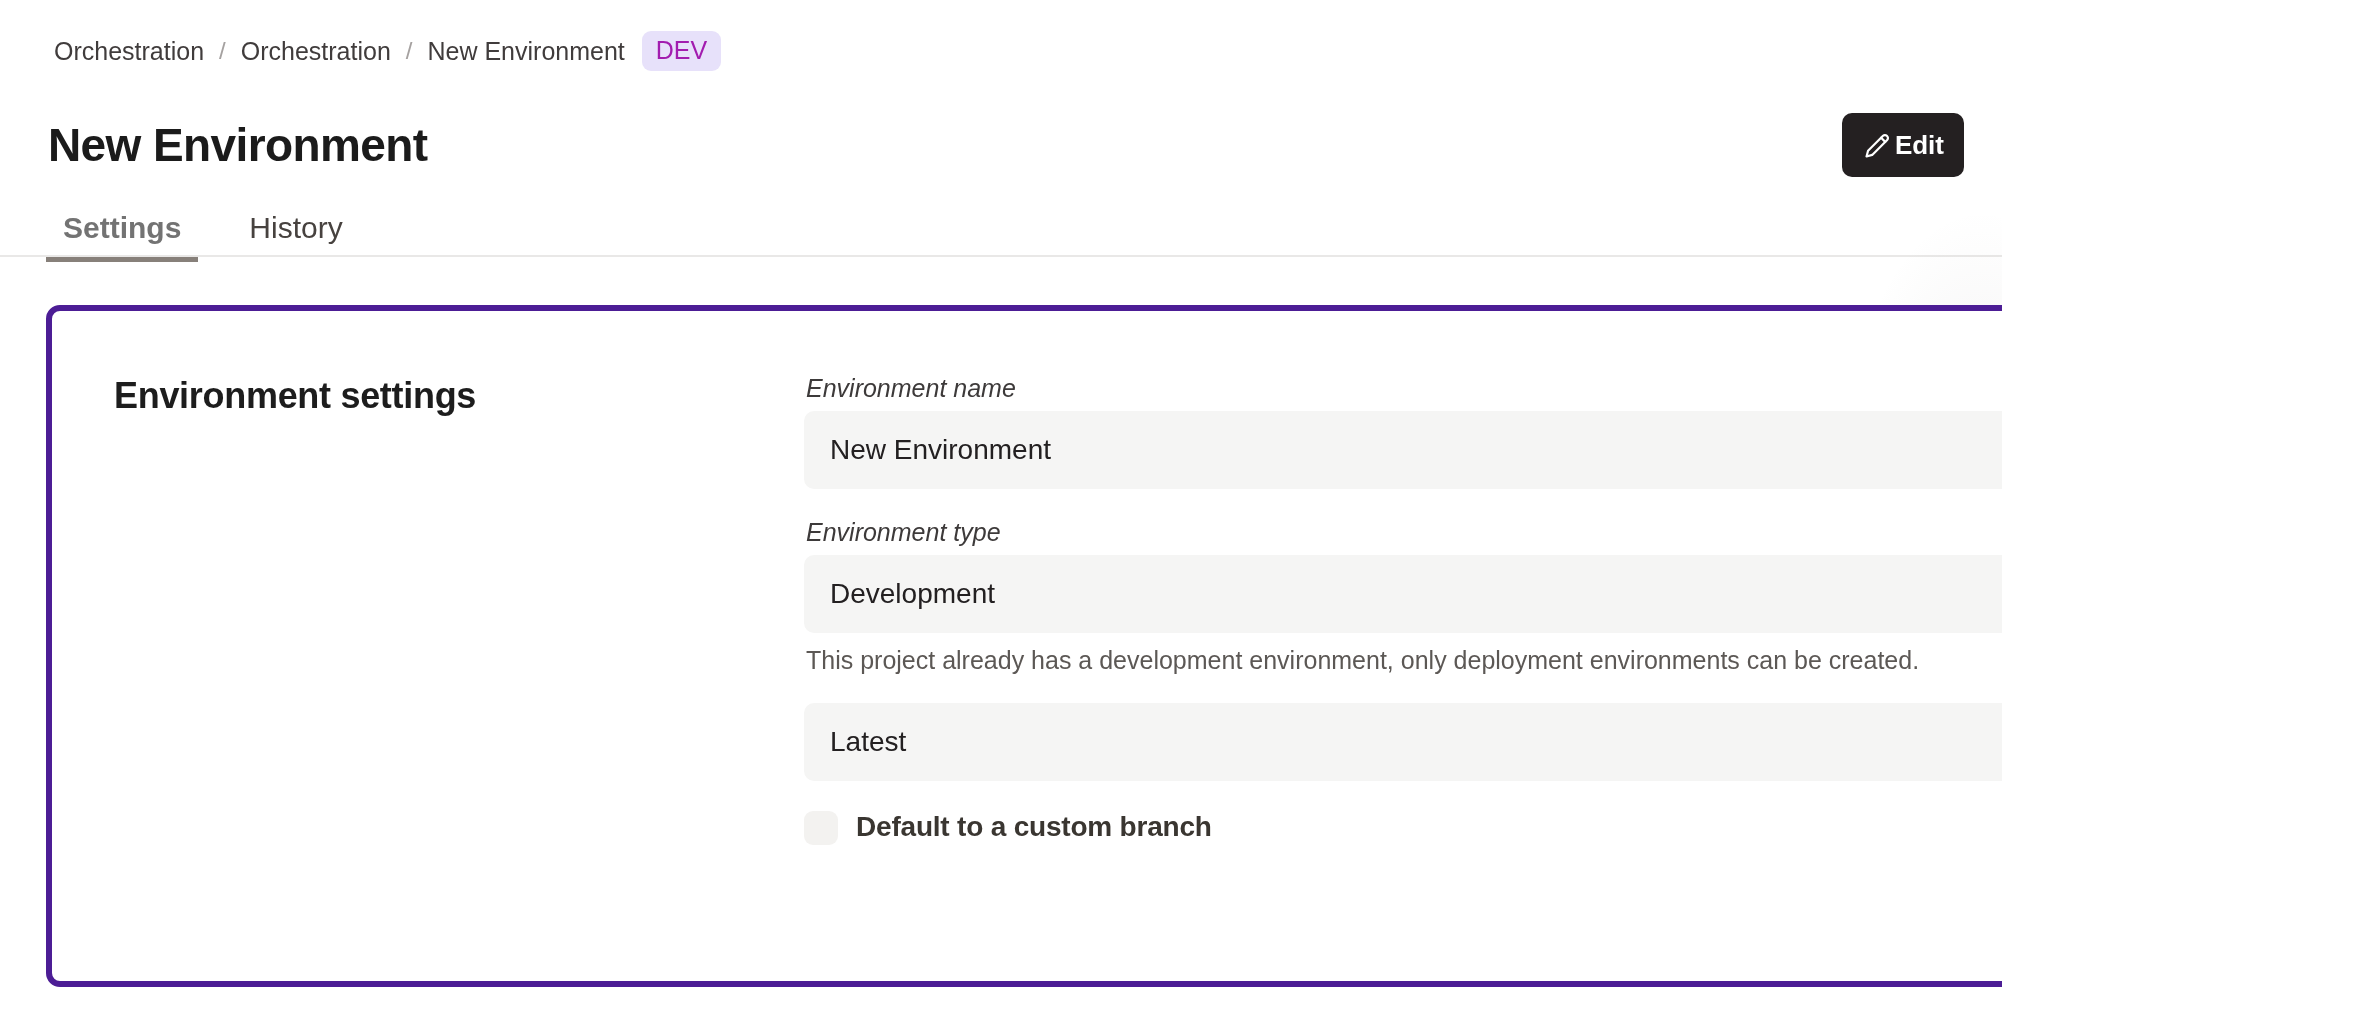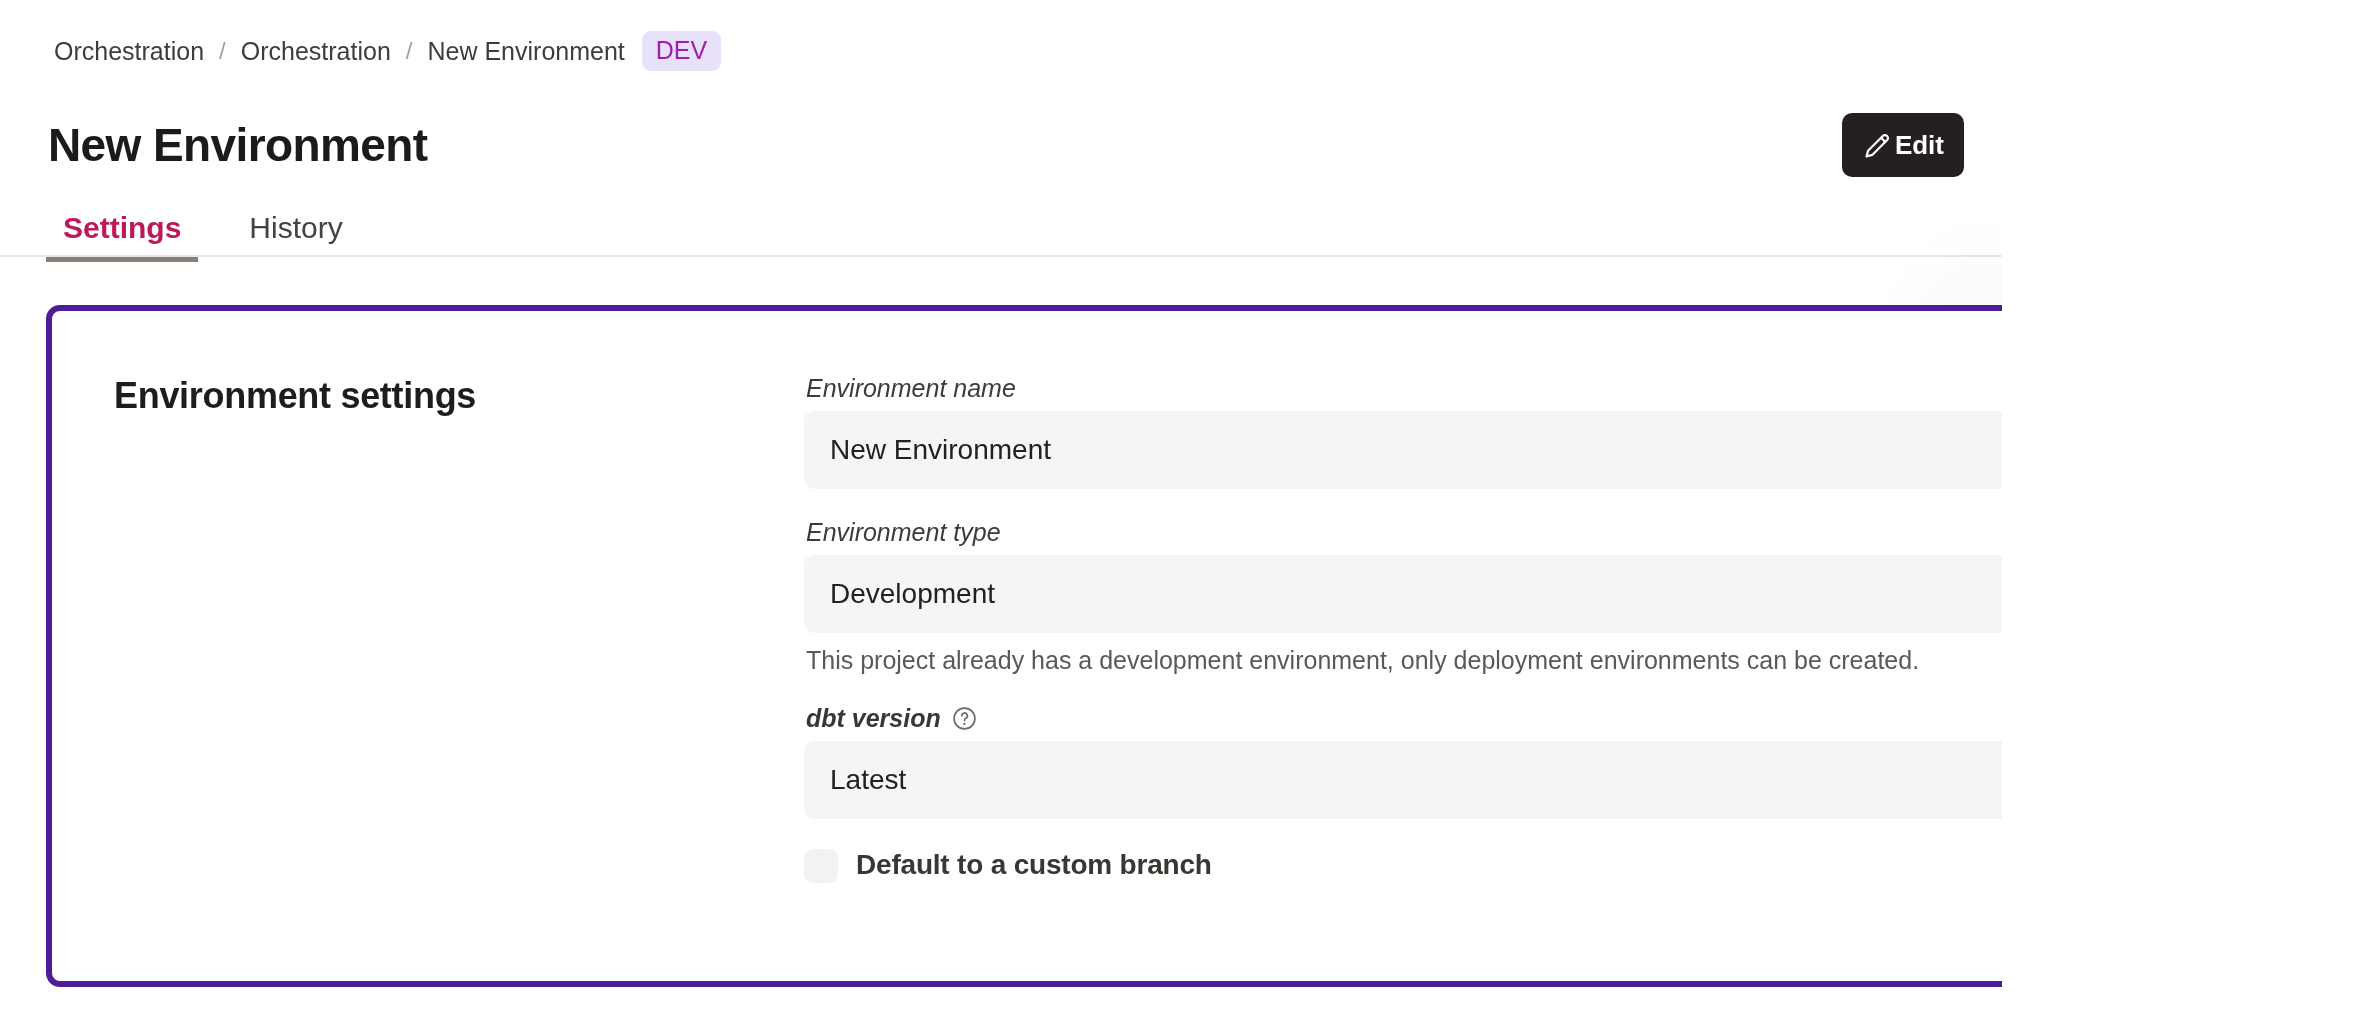--- a/index.html
+++ b/index.html
@@ -33,21 +33,21 @@
     background:#242021; color:#ffffff; border:none; border-radius:10px;
     font-family:inherit; font-size:26px; font-weight:600; cursor:pointer;
   }
   .edit-btn svg { width:31px; height:31px; display:block; }
   
   .tabs { position:absolute; top:206px; left:46px; display:flex; gap:34px; }
   .tab {
     font-size:30px; line-height:34px; padding:5px 17px 12px; color:#47423f;
     font-weight:500; cursor:pointer; border-bottom:5px solid transparent;
   }
-  .tab.active { color:#be185d; font-weight:600; border-bottom-color:#87807a;text-align:center; }
+  .tab.active { color:#737373; font-weight:600; border-bottom-color:#87807a;text-align:center; }
   .tabs-divider { position:absolute; top:255px; left:0; width:2354px; height:2px; background:#e9e8e7; }
   
   .edge-glow {
     position:absolute; right:-130px; top:210px; width:300px; height:640px;
     border-radius:50%;
     background:radial-gradient(closest-side, rgba(125,120,118,0.12), rgba(125,120,118,0));
     pointer-events:none;
   }
   
   .card {
@@ -120,30 +120,20 @@
     </div>
     <div class="card-form">
 
       <div class="field-label">Environment name</div>
       <div class="text-input mb-lg">New Environment</div>
 
       <div class="field-label">Environment type</div>
       <div class="text-input mb-sm">Development</div>
       <p class="helper">This project already has a development environment, only deployment environments can be created.</p>
 
-      <div class="field-label bold">
-        <span>dbt version</span>
-        <span class="help-icon">
-          <svg viewBox="0 0 24 24">
-            <circle cx="12" cy="12" r="10" fill="none" stroke="#6e6a67" stroke-width="1.6"></circle>
-            <path d="M9.4 9.4a2.7 2.7 0 1 1 3.9 2.4c-.8.4-1.3.9-1.3 1.8v.4" fill="none" stroke="#6e6a67" stroke-width="1.6" stroke-linecap="round"></path>
-            <circle cx="12" cy="17.2" r="1.1" fill="#6e6a67"></circle>
-          </svg>
-        </span>
-      </div>
       <div class="text-input mb-sm">Latest</div>
 
       <div class="check-row">
         <span class="checkbox"></span>
         <span class="check-label">Default to a custom branch</span>
       </div>
 
     </div>
   </section>
 

